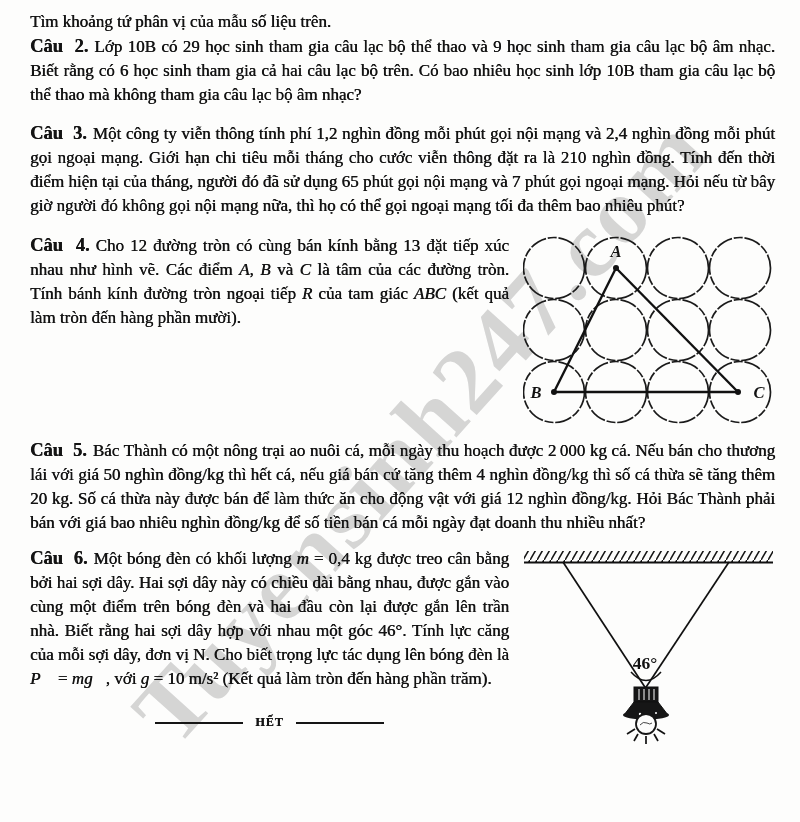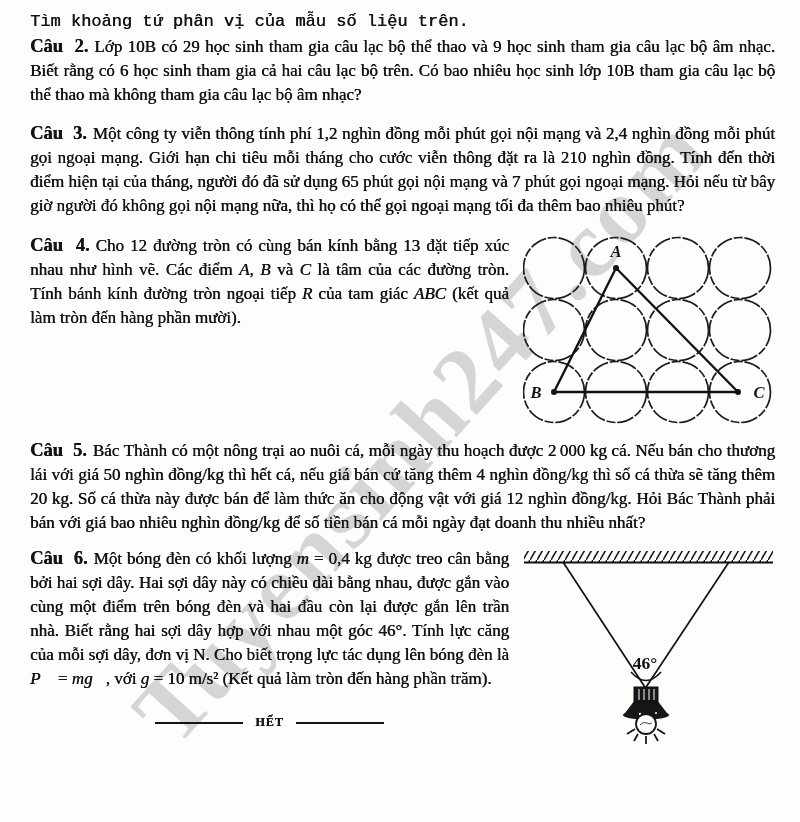--- a/index.html
+++ b/index.html
@@ -6,21 +6,21 @@
   .page{
     position:relative;width:800px;height:822px;overflow:hidden;
     background:#fdfdfc;color:#141414;
     font-family:"Liberation Serif","DejaVu Serif",serif;
   }
   .content{position:relative;z-index:1;padding:10px 25px 0 30px;}
   .para{
     margin:0;text-align:justify;font-size:17px;line-height:24px;
     text-shadow:0.4px 0 0 currentColor;
   }
-  .intro{text-align:left;font-family:Liberation Mono, monospace;}
+  .intro{text-align:left;}
   .q{margin:0;}
   .q-2{margin-top:0;}
   .q-3{margin-top:14px;}
   .q-4{margin-top:15px;}
   .q-5 .para{clear:both;padding-top:5px;}
   .q-6{margin-top:11px;}
   .qlabel{font-weight:bold;font-size:18.5px;margin-right:6px;white-space:pre;}
   .fig{float:right;margin:2px 0 6px 14px;}
   .fig svg{display:block;}
   .footer{

